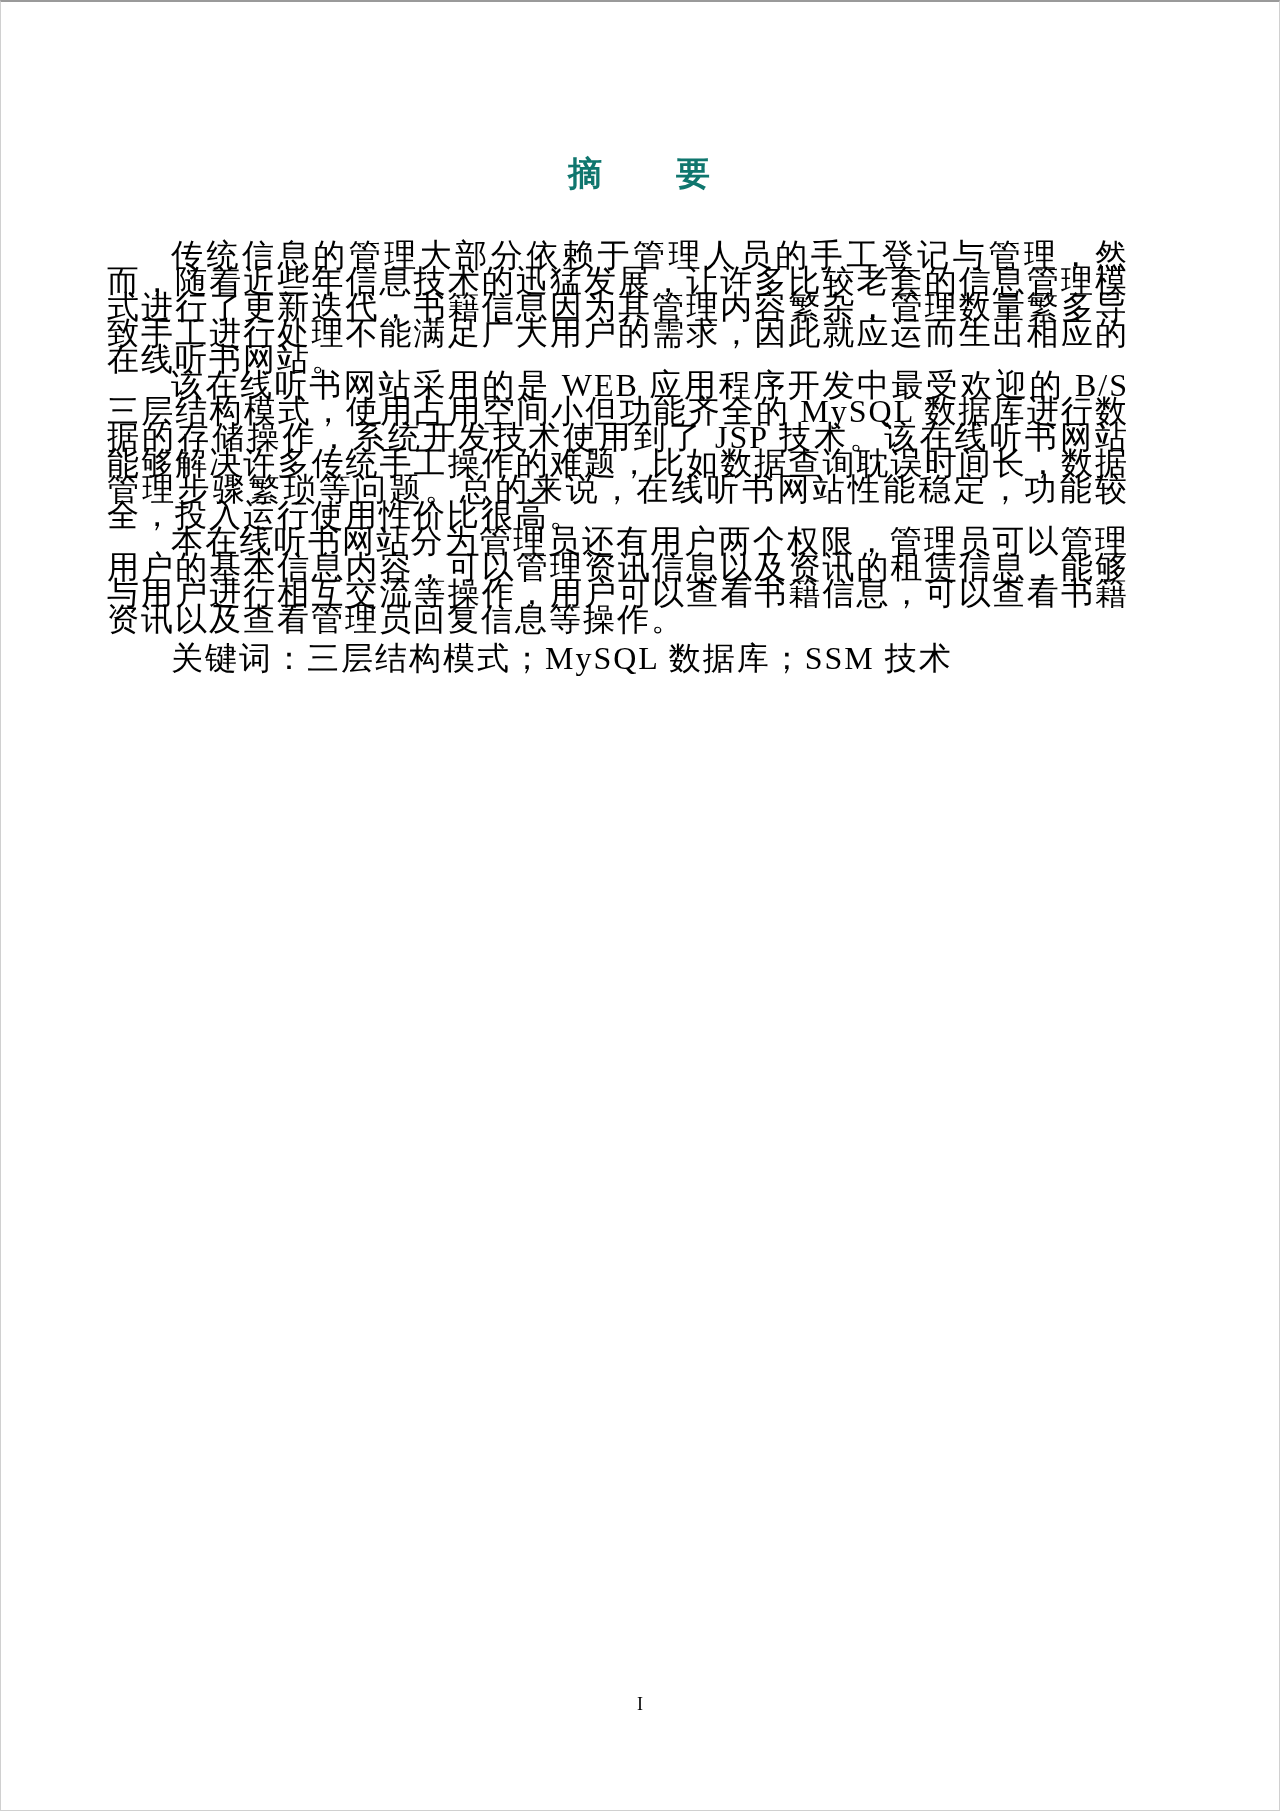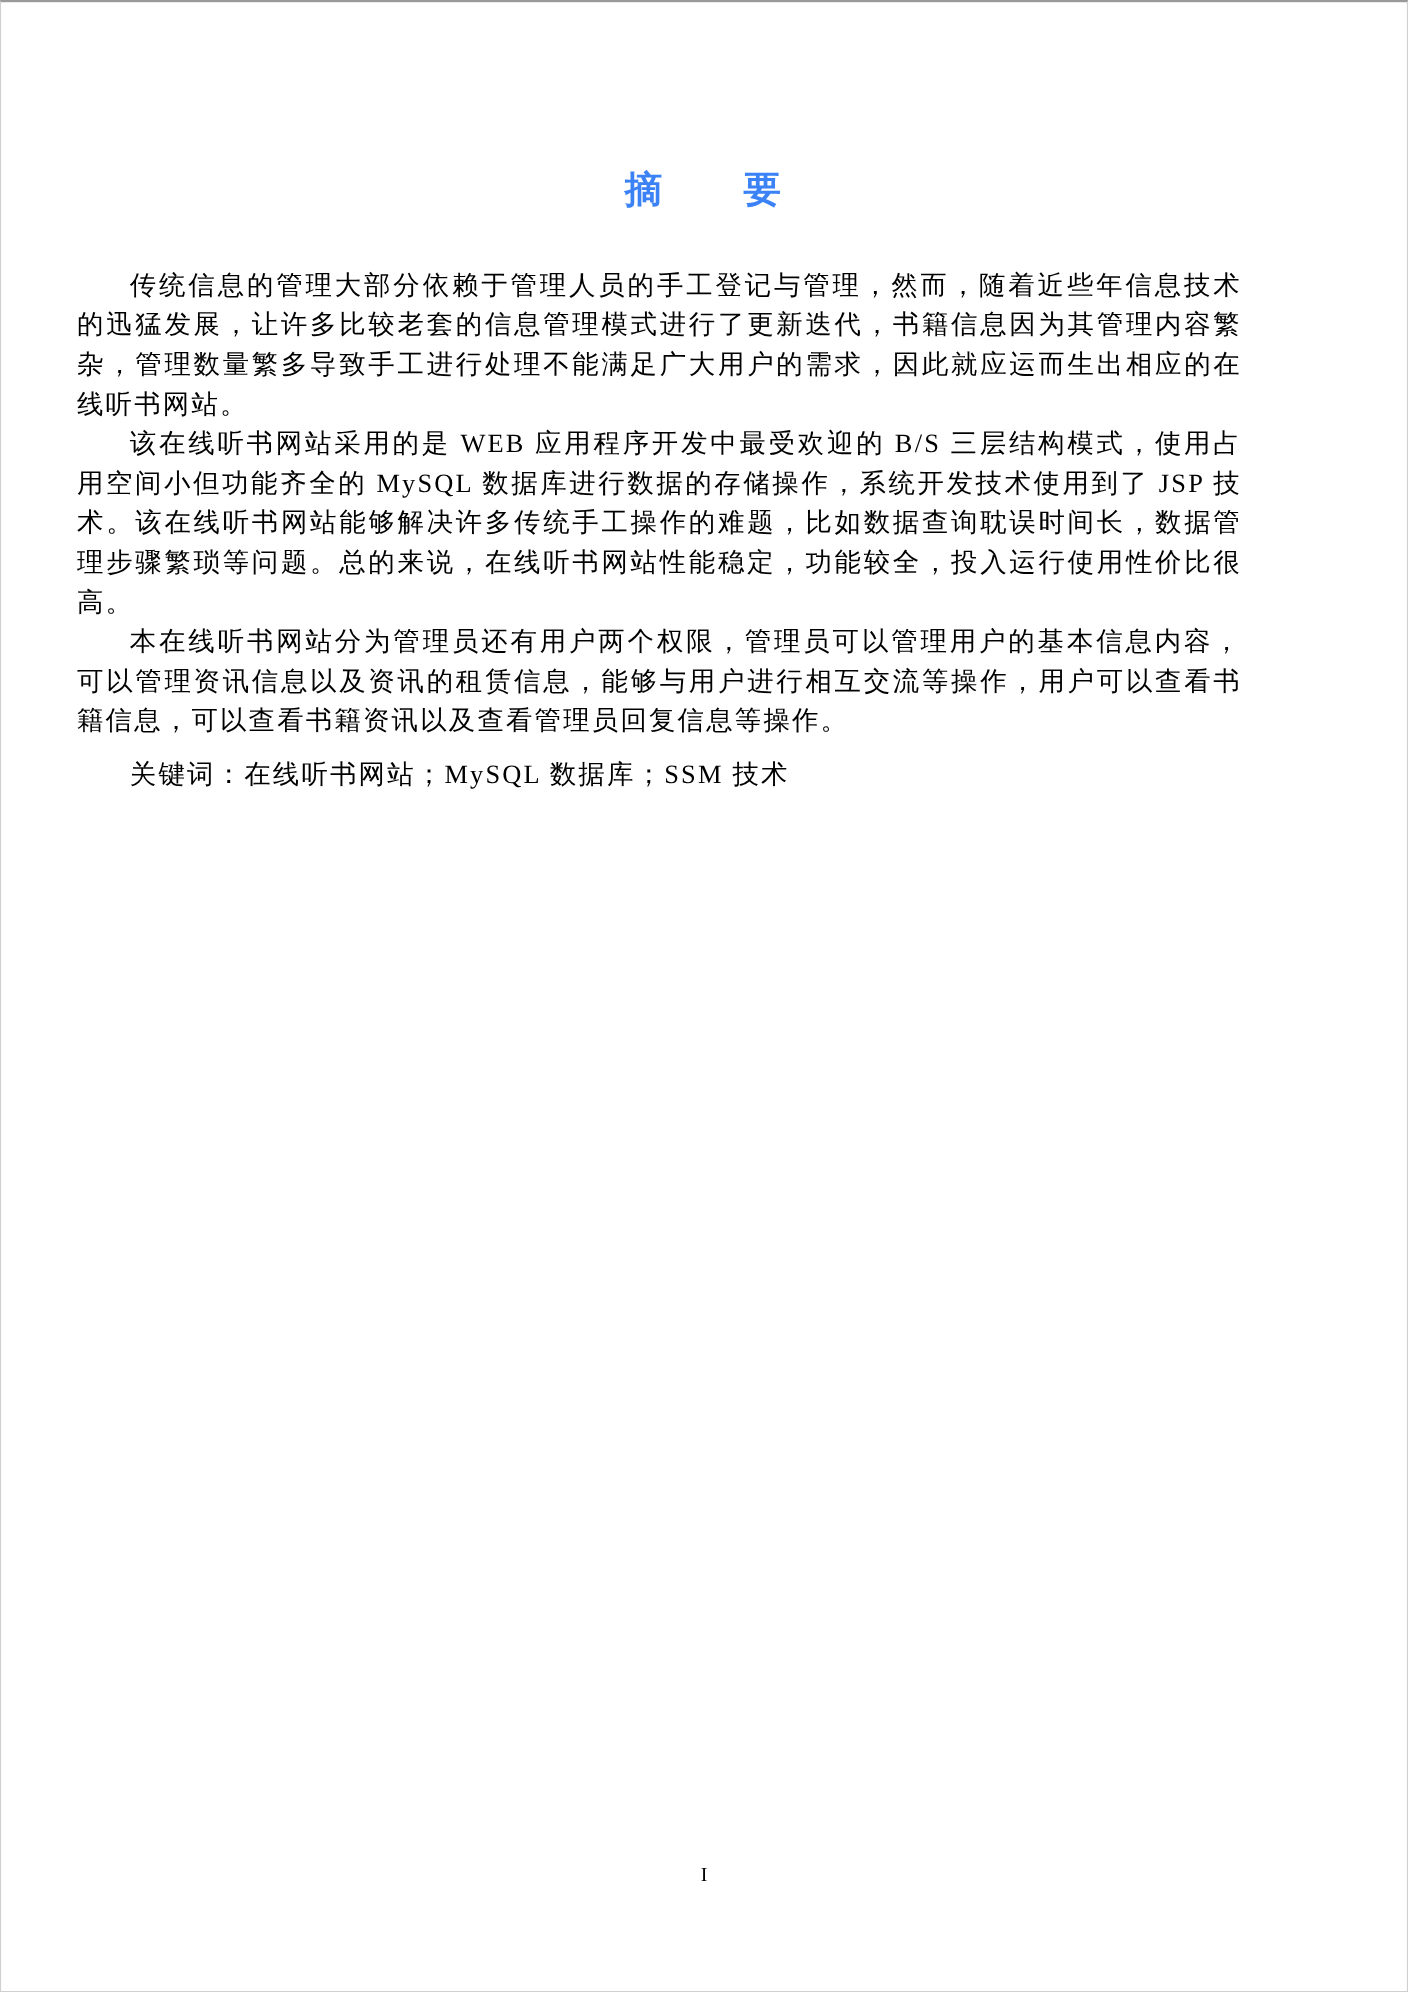--- a/index.html
+++ b/index.html
@@ -20,26 +20,26 @@
     overflow: hidden;
   }
   .title {
     margin: 0;
     padding-top: 140px;
     text-align: center;
     font-size: 34px;
     font-weight: bold;
     line-height: 64px;
     letter-spacing: 2px;
-    color: #3b82f6;
+    color: #0f766e;
   }
   .content {
-    margin: 36px 150px 0 69px;
-    font-size: 24px;
-    line-height: 36px;
+    margin: 36px 150px 0 106px;
+    font-size: 32px;
+    line-height: 26px;
     letter-spacing: 2px;
     text-align: justify;
     text-justify: inter-ideograph;
   }
   .para {
     margin: 0;
     text-indent: 2em;
   }
   .keywords {
     margin: 13px 0 0 0;
@@ -67,19 +67,19 @@
   <h1 class="title">摘　　要</h1>
 
   <div class="content">
 
     <p class="para">传统信息的管理大部分依赖于管理人员的手工登记与管理，然而，随着近些年信息技术的迅猛发展，让许多比较老套的信息管理模式进行了更新迭代，书籍信息因为其管理内容繁杂，管理数量繁多导致手工进行处理不能满足广大用户的需求，因此就应运而生出相应的在线听书网站。</p>
 
     <p class="para">该在线听书网站采用的是 WEB 应用程序开发中最受欢迎的 B/S 三层结构模式，使用占用空间小但功能齐全的 MySQL 数据库进行数据的存储操作，系统开发技术使用到了 JSP 技术。该在线听书网站能够解决许多传统手工操作的难题，比如数据查询耽误时间长，数据管理步骤繁琐等问题。总的来说，在线听书网站性能稳定，功能较全，投入运行使用性价比很高。</p>
 
     <p class="para">本在线听书网站分为管理员还有用户两个权限，管理员可以管理用户的基本信息内容，可以管理资讯信息以及资讯的租赁信息，能够与用户进行相互交流等操作，用户可以查看书籍信息，可以查看书籍资讯以及查看管理员回复信息等操作。</p>
 
-    <p class="keywords"><span class="kw-label">关键词：</span><span>在线听书网站；MySQL 数据库；SSM 技术</span></p>
+    <p class="keywords"><span class="kw-label">关键词：</span><span>三层结构模式；MySQL 数据库；SSM 技术</span></p>
 
   </div>
 
   <div class="footer">I</div>
 
 </div>
 
 </body></html>

